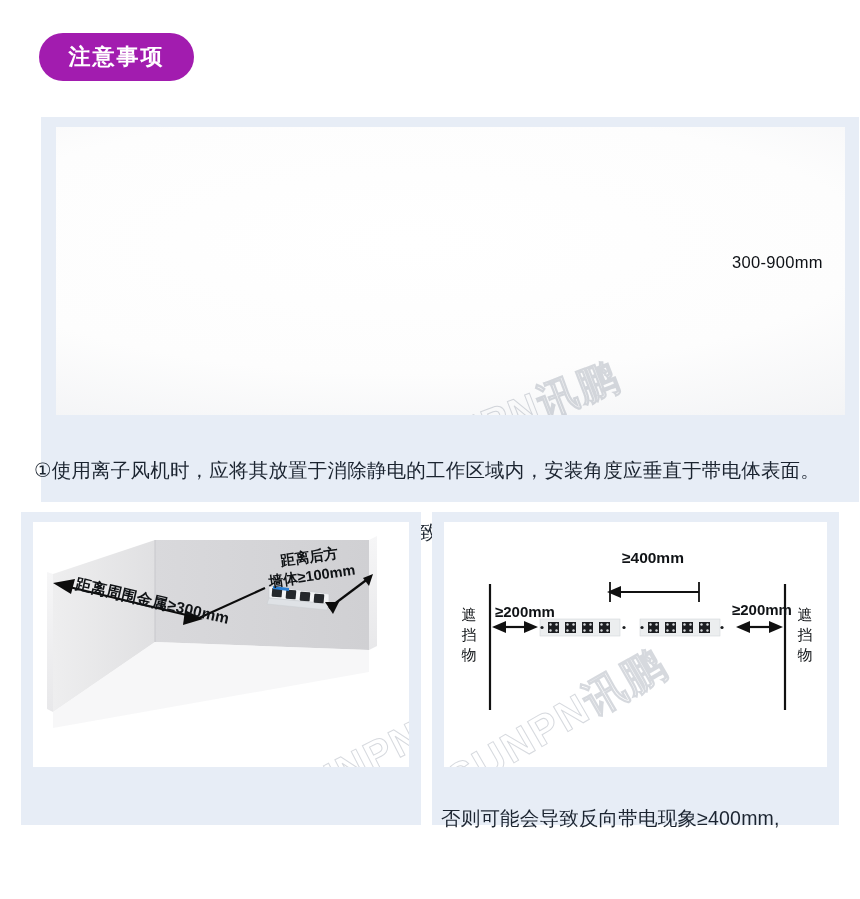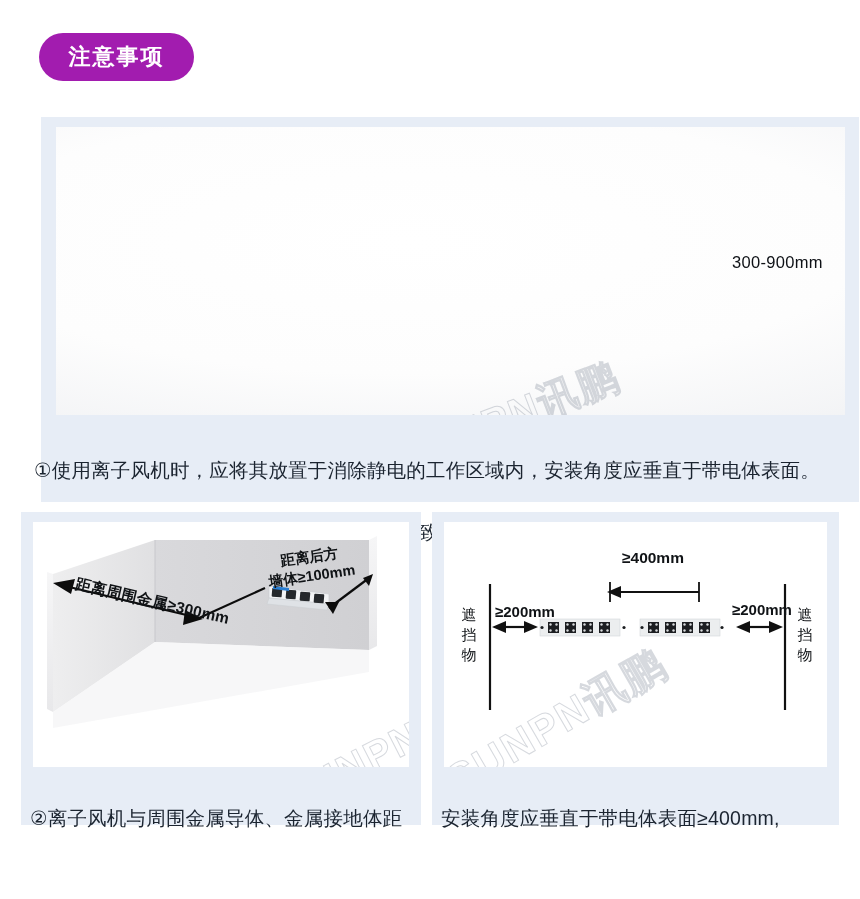--- a/index.html
+++ b/index.html
@@ -299,21 +299,20 @@
                 line-height:19px; white-space:nowrap; text-align:center;">
       <div>距离后方</div>
       <div>墙体≥100mm</div>
     </div>
 
     <div class="wm wm-bot" style="left:240px; top:198px; font-size:40px;">SUNPN讯鹏</div>
   </div>
 </div>
 
 <div class="caption cap-bl">
-  <div>②离子风机与周围金属导体、金属接地体距</div>
 </div>
 
 <div class="panel panel-br">
   <div class="media media-br">
     <svg width="383" height="245" viewBox="0 0 383 245">
 
       <line x1="46" y1="62" x2="46" y2="188" stroke="#111" stroke-width="2.2"></line>
 
       <line x1="341" y1="62" x2="341" y2="188" stroke="#111" stroke-width="2.2"></line>
 
@@ -399,14 +398,14 @@
 
     <div style="position:absolute; left:288px; top:79px; font-size:15px; color:#101316; font-weight:600;">≥200mm</div>
 
     <div style="position:absolute; left:172px; top:27px; font-size:15.5px; color:#101316; font-weight:600;margin-left:6px;">≥400mm</div>
 
     <div class="wm" style="left:-10px; top:172px; font-size:42px; transform:rotate(-30deg);">SUNPN讯鹏</div>
   </div>
 </div>
 
 <div class="caption cap-br">
-  <div>安装角度应垂直于带电体表面≥400mm,</div>
+  <div>否则可能会导致反向带电现象≥400mm,</div>
 </div>
 
 </body></html>

